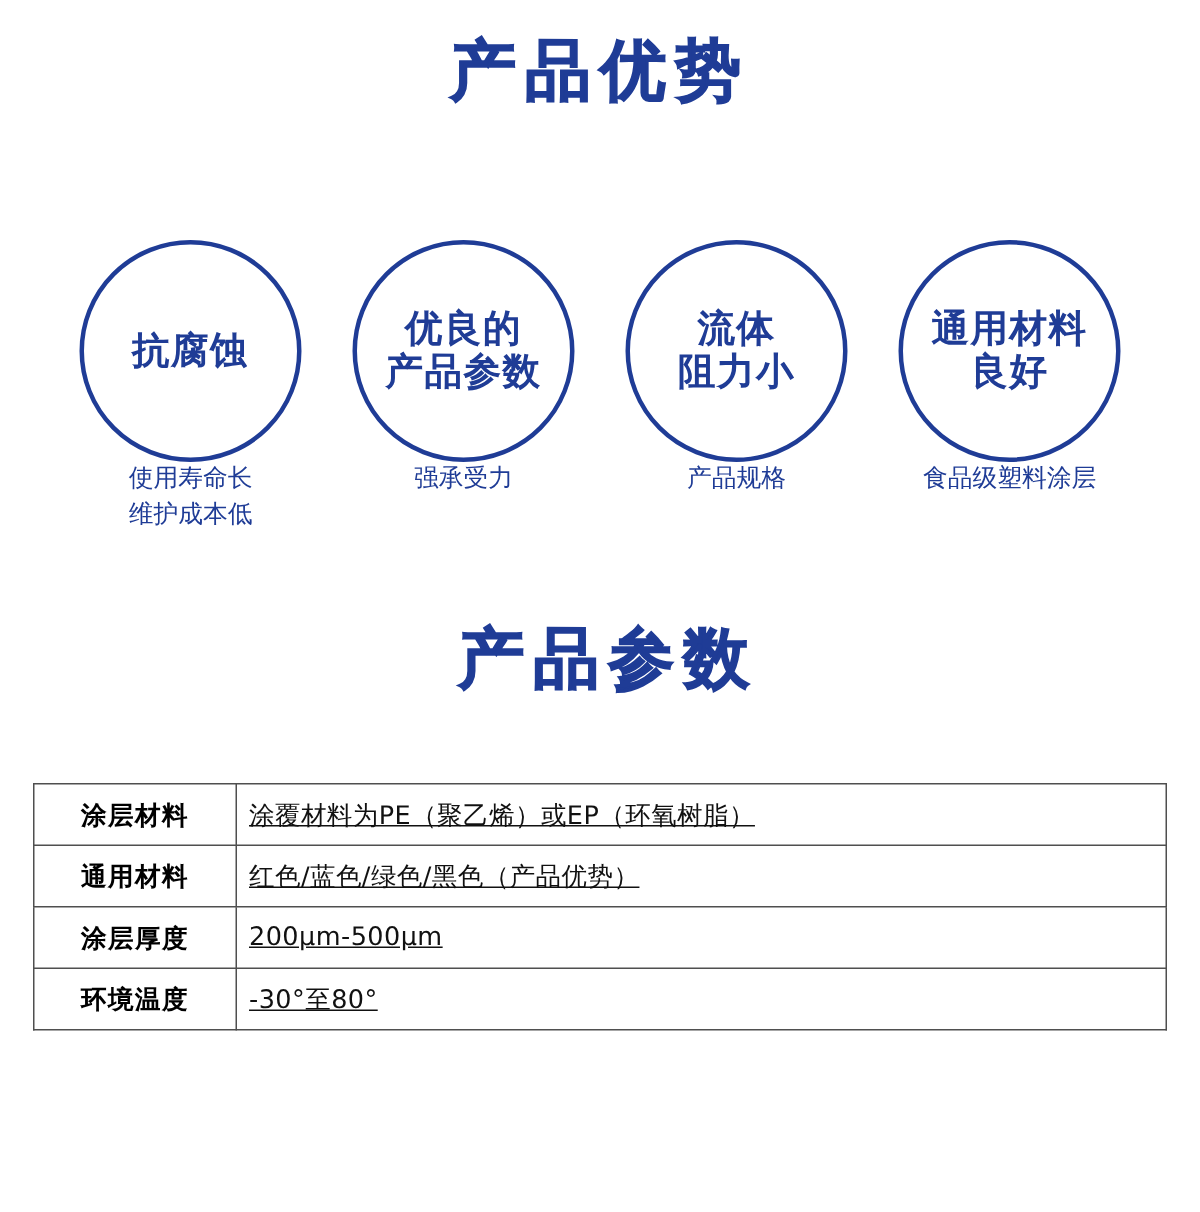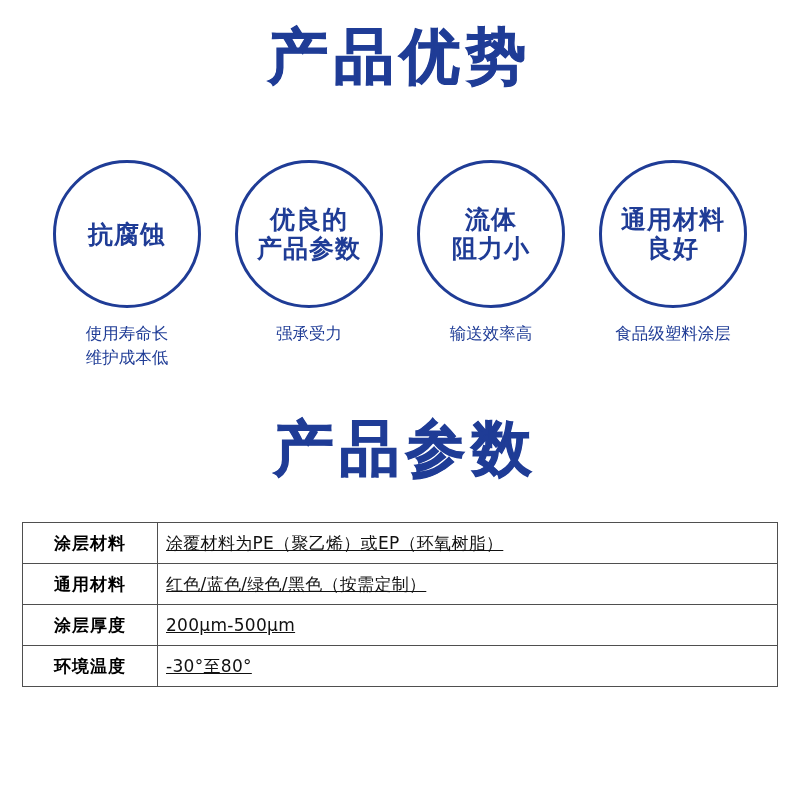--- a/index.html
+++ b/index.html
@@ -21,21 +21,21 @@
     height: 808px;
     position: relative;
   }
 
   
   .heading {
     text-align: center;
     font-weight: bold;
     color: #1f3c96;
     letter-spacing: 6px;
-    font-size: 60px;
+    font-size: 44px;
     line-height: 1;
     font-family: "DejaVu Sans", "Liberation Sans", sans-serif;
     -webkit-text-stroke: 1px #1f3c96;
   }
   #heading-advantage {
     position: absolute;
     top: 26px;
     left: 0;
     right: 0;
   }
@@ -77,21 +77,20 @@
   }
   .circle .line {
     font-size: 25px;
     font-weight: bold;
     color: #1f3c96;
     line-height: 1.16;
     letter-spacing: 1px;
     white-space: nowrap;
   }
   .caption {
-    margin-top: 14px;
     text-align: center;
     color: #1f3c96;
     font-size: 16.5px;
     line-height: 1.45;
     white-space: nowrap;
   }
 
   
   .param-table {
     position: absolute;
@@ -152,21 +151,21 @@
         <div>强承受力</div>
       </div>
     </div>
 
     <div class="circle-item">
       <div class="circle">
         <div class="line">流体</div>
         <div class="line">阻力小</div>
       </div>
       <div class="caption">
-        <div>输送效率高</div>
+        <div>产品规格</div>
       </div>
     </div>
 
     <div class="circle-item">
       <div class="circle">
         <div class="line">通用材料</div>
         <div class="line">良好</div>
       </div>
       <div class="caption">
         <div>食品级塑料涂层</div>
@@ -178,21 +177,21 @@
   <div class="heading" id="heading-params">产品参数</div>
 
   <table class="param-table">
     <tbody>
       <tr>
         <td class="label">涂层材料</td>
         <td class="value">涂覆材料为PE（聚乙烯）或EP（环氧树脂）</td>
       </tr>
       <tr>
         <td class="label">通用材料</td>
-        <td class="value">红色/蓝色/绿色/黑色（按需定制）</td>
+        <td class="value">红色/蓝色/绿色/黑色（产品优势）</td>
       </tr>
       <tr>
         <td class="label">涂层厚度</td>
         <td class="value">200μm-500μm</td>
       </tr>
       <tr>
         <td class="label">环境温度</td>
         <td class="value">-30°至80°</td>
       </tr>
     </tbody>

